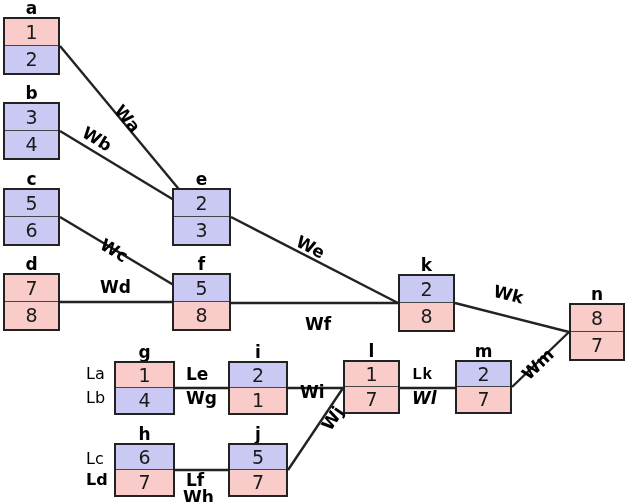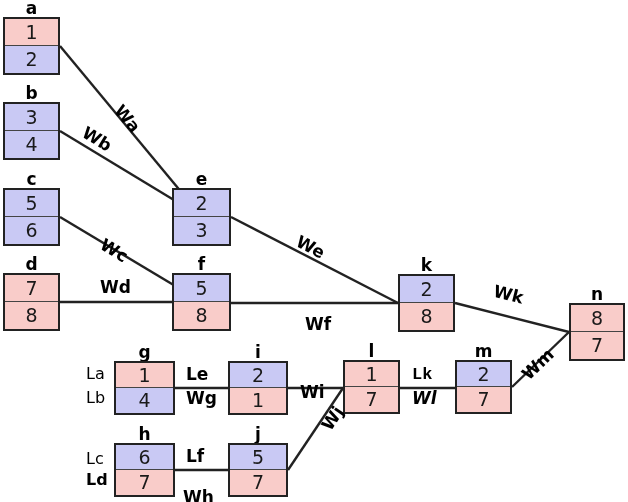--- a/index.html
+++ b/index.html
@@ -171,20 +171,20 @@
       <div class="edge-label" style="left: 301px; top: 233px; transform: rotate(27deg);">We</div>
       <div class="edge-label" style="left: 305px; top: 268px; transform: rotate(0deg); margin-top: 48px;">Wf</div>
       <div class="edge-label" style="left: 496px; top: 283px; transform: rotate(14deg);">Wk</div>
       <div class="edge-label" style="left: 519px; top: 371px; transform: rotate(-44deg);">Wm</div>
       <div class="edge-label" style="left: 186px; top: 390px; transform: rotate(0deg);">Wg</div>
       <div class="edge-label" style="left: 300px; top: 384px; transform: rotate(0deg);">Wi</div>
       <div class="edge-label" style="left: 183px; top: 489px; transform: rotate(0deg);">Wh</div>
       <div class="edge-label" style="left: 319px; top: 424px; transform: rotate(-56deg);">Wj</div>
       <div class="edge-label" style="left: 412px; top: 390px; transform: rotate(0deg); font-style: italic;">Wl</div>
       <div class="edge-label" style="left: 186px; top: 366px; text-align: right;">Le</div>
-      <div class="edge-label" style="left: 186px; top: 448px;">Lf</div>
+      <div class="edge-label" style="left: 186px; top: 472px;">Lf</div>
       <div class="edge-label" style="left: 412px; top: 366px; font-family: Liberation Mono, monospace;">Lk</div>
       <div class="side-label" style="left: 86px; top: 366px;">La</div>
       <div class="side-label" style="left: 86px; top: 390px;">Lb</div>
       <div class="side-label" style="left: 86px; top: 451px;">Lc</div>
       <div class="side-label" style="left: 86px; top: 472px; font-weight: bold;">Ld</div>
     </div>
 </div>
 
 </body></html>

